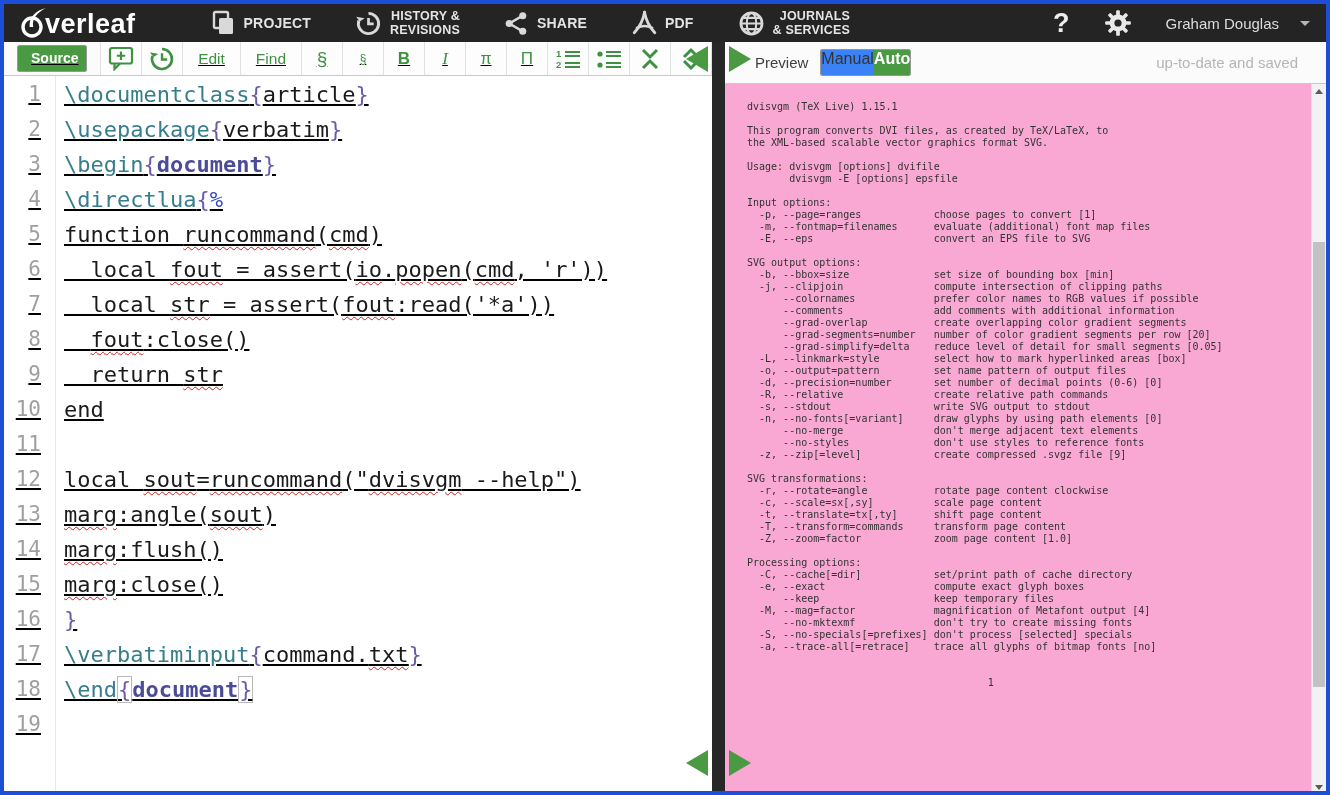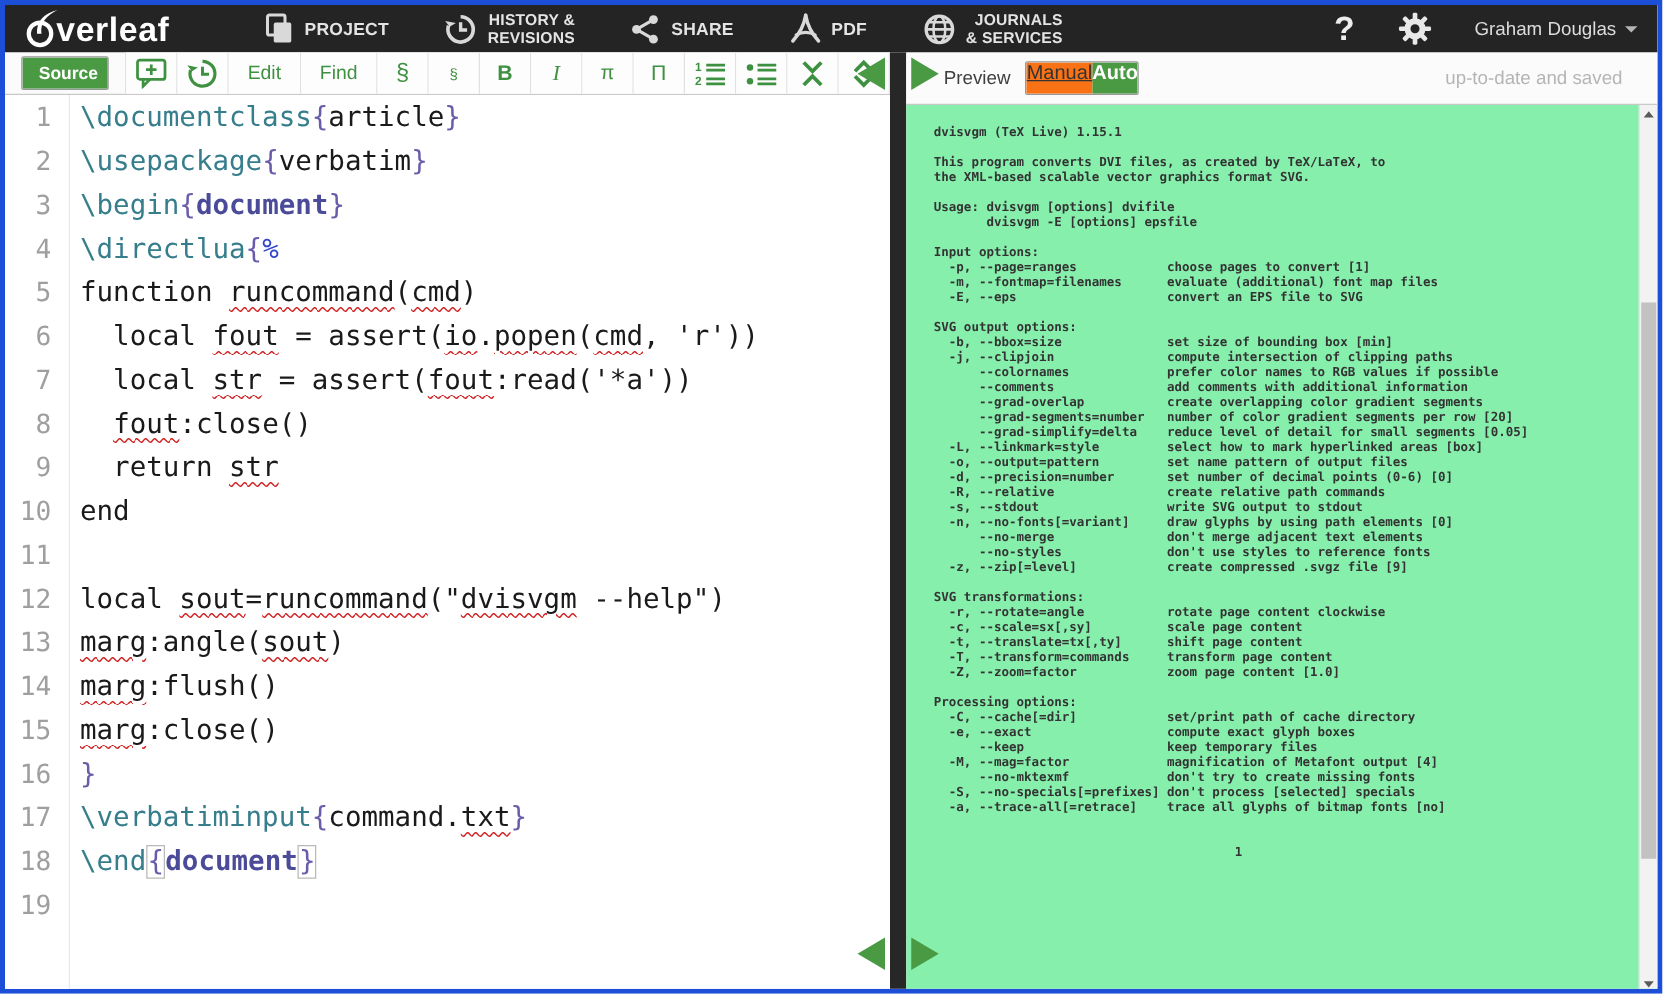--- a/index.html
+++ b/index.html
@@ -10,35 +10,35 @@
   .navbar { height: 38px; background: #242424; display: flex; align-items: center; color: #eee; }
   .logo { display: flex; align-items: flex-end; margin-left: 14px; cursor: pointer; }
   .logo-text { color: #fff; font-size: 27px; font-weight: 600; letter-spacing: .5px; line-height: 30px; margin-left: -3px; }
   .nav-items { display: flex; align-items: center; margin-left: 52px; height: 100%; }
   .nav-item { display: flex; align-items: center; gap: 8px; padding: 0 22px; height: 100%; cursor: pointer; color: #e4e4e4; }
   .nav-label { font-size: 14px; font-weight: bold; letter-spacing: .2px; text-align: right; }
   .nav-label.two-line { font-size: 12.5px; line-height: 14px; }
   .nav-icon { color: #d9d9d9; display: flex; }
   .nav-right { margin-left: auto; display: flex; align-items: center; gap: 34px; margin-right: 16px; }
   .help-q { font-size: 27px; font-weight: bold; color: #ededed; cursor: pointer; }
-  .user-menu { display: flex; align-items: center; gap: 7px; font-size: 15px; color: #dcdcdc; cursor: pointer; }
+  .user-menu { display: flex; align-items: center; gap: 21px; font-size: 15px; color: #dcdcdc; cursor: pointer; }
   .caret-down { width: 0; height: 0; border-left: 5px solid transparent; border-right: 5px solid transparent; border-top: 5px solid #b5b5b5; }
 
   
   .main { display: flex; height: 753px; }
-  .left-pane { width: 708px; display: flex; flex-direction: column; }
+  .left-pane { width: 708px; display: flex; flex-direction: column; text-decoration: underline; }
   .divider { width: 13px; background: #272727; }
   .right-pane { flex: 1; display: flex; flex-direction: column; }
 
   
   .ed-toolbar { height: 34px; background: #fbfbfb; border-bottom: 1px solid #c9c9c9; display: flex; align-items: stretch; }
   .seg-src { display: flex; align-self: center; margin: 0 13px; border: 1px solid #979797; border-radius: 2px; overflow: hidden; height: 27px; }
   .seg-src .seg-btn { font-size: 14px; padding: 4px 13px; cursor: pointer; }
   .seg-btn.active-green { background: #4a9a44; color: #fff; font-weight: bold; }
-  .seg-btn.plain { background: #f97316; color: #333; text-decoration: underline; }
+  .seg-btn.plain { background: #3b82f6; color: #333; }
   .tb-group { display: flex; align-items: stretch; border-left: 1px solid #e1e1e1; }
   .tb-btn { min-width: 41px; display: flex; align-items: center; justify-content: center; border-right: 1px solid #e1e1e1; color: #3f9142; cursor: pointer; background: #fdfdfd; }
   .tb-btn.txt { font-size: 15.5px; padding: 4px 15px; }
   .sym-0 { font-size: 19px; } .sym-1 { font-size: 12px; }
   .sym-2 { font-size: 17px; font-weight: bold; } .sym-3 { font-size: 17px; font-style: italic; font-family: "Liberation Serif", serif; }
   .sym-4 { font-size: 16px; } .sym-5 { font-size: 17px; }
 
   
   .pv-toolbar { height: 42px; background: #fbfbfb; border-bottom: 1px solid #c9c9c9; display: flex; align-items: center; padding-left: 30px; }
   .pv-label { font-size: 15px; color: #3f3f3f; margin-right: 12px; }
@@ -53,21 +53,21 @@
   .code-line { height: 35px; line-height: 35px; font-size: 22px; white-space: pre; }
   .tok-p   { color: #1a1a1a; }
   .tok-cmd { color: #377e8c; }
   .tok-br  { color: #6b5caa; }
   .tok-brx { color: #6b5caa; border: 1px solid #b9b9b9; }
   .tok-arg { color: #4b4b99; font-weight: bold; }
   .tok-cmt { color: #3146c8; font-style: italic; }
   .tok-sp  { color: #1a1a1a; text-decoration: underline; text-decoration-style: wavy; text-decoration-color: #d02020; text-decoration-thickness: 1px; text-underline-offset: 4px; }
 
   
-  .preview-area { flex: 1; background: #86efac; position: relative; overflow: hidden; font-weight: bold; }
+  .preview-area { flex: 1; background: #f9a8d4; position: relative; overflow: hidden; }
   .pdf-text { position: absolute; left: 22px; top: 17px; font-family: "DejaVu Sans Mono", monospace; font-size: 10px; line-height: 12px; color: #333; white-space: pre; }
   .pv-scrollbar { position: absolute; right: 0; top: 0; bottom: 0; width: 15px; background: #f2f2f2; border-left: 1px solid #e3e3e3; }
   .sb-arrow { position: absolute; left: 0; width: 14px; height: 15px; display: flex; align-items: center; justify-content: center; }
   .sb-arrow.up { top: 0; } .sb-arrow.down { bottom: 0; }
   .sb-tri-up { width: 0; height: 0; border-left: 4px solid transparent; border-right: 4px solid transparent; border-bottom: 5px solid #5a5a5a; }
   .sb-tri-down { width: 0; height: 0; border-left: 4px solid transparent; border-right: 4px solid transparent; border-top: 5px solid #5a5a5a; }
   .sb-thumb { position: absolute; left: 1px; width: 12px; top: 158px; height: 445px; background: #c2c2c2; }
 
   
   .pane-arrow { position: absolute; width: 0; height: 0; cursor: pointer; }

